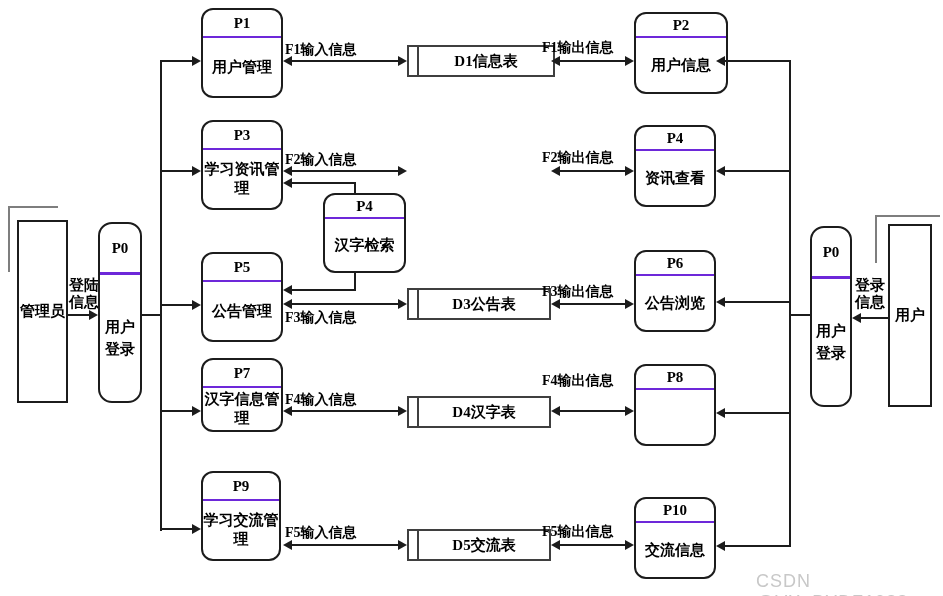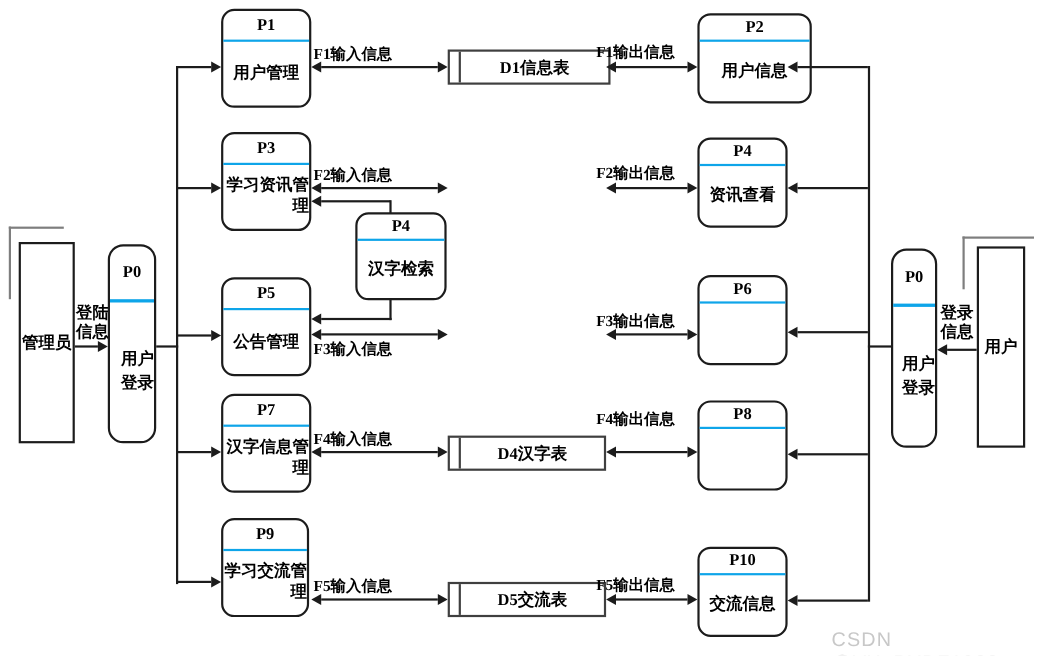--- a/index.html
+++ b/index.html
@@ -8,23 +8,23 @@
   .hl{position:absolute;height:2px;background:#1c1c1c}
   .vl{position:absolute;width:2px;background:#1c1c1c}
   .flow{position:absolute;height:2px;background:#1c1c1c}
   .flow.al::before{content:"";position:absolute;left:-9px;top:-4px;width:0;height:0;
     border-top:5px solid transparent;border-bottom:5px solid transparent;border-right:9px solid #1c1c1c}
   .flow.ar::after{content:"";position:absolute;right:-9px;top:-4px;width:0;height:0;
     border-top:5px solid transparent;border-bottom:5px solid transparent;border-left:9px solid #1c1c1c}
   .proc{position:absolute;background:#fff;border:2px solid #1c1c1c;border-radius:12px;
         display:flex;flex-direction:column;box-sizing:border-box}
   .proc .pt{display:flex;align-items:center;justify-content:center;font-weight:700;font-size:15px;
-        border-bottom:2px solid #0ea5e9}
+        border-bottom:2px solid #6d28d9}
   .proc .pb{flex:1;display:flex;align-items:center;justify-content:center;font-weight:700;
-        font-size:15px;line-height:19px;text-align:right;padding:0}
+        font-size:15px;line-height:19px;text-align:center;padding:0}
   .procL .pt{height:26px}
   .procR .pt{height:22px}
   .p0{border-radius:14px}
   .p0 .pt{height:48px;border-bottom-width:3px}
   .p0 .pb{line-height:22px}
   .store{position:absolute;background:#fff;border:2px solid #3f3f3f;box-sizing:border-box;
         display:flex;align-items:center;justify-content:center;font-weight:700;font-size:15px}
   .store .dline{position:absolute;left:8px;top:0;bottom:0;width:2px;background:#3f3f3f}
   .store span{padding-left:10px}
   .entity{position:absolute;background:#fff;border:2px solid #1c1c1c;box-sizing:border-box;
@@ -66,21 +66,21 @@
     <div class="pb">用户管理</div>
   </div>
   <div class="lbl" style="left:285px;top:41px;width:120px">F1输入信息</div>
   <div class="flow al ar" style="left:292px;top:60px;width:106px"></div>
   <div class="store" style="left:407px;top:45px;width:148px;height:32px">
     <i class="dline"></i>
     <span>D1信息表</span>
   </div>
   <div class="lbl" style="left:542px;top:39px;width:100px">F1输出信息</div>
   <div class="flow al ar" style="left:560px;top:60px;width:65px"></div>
-  <div class="proc procR" style="left:634px;top:12px;width:104px;height:82px">
+  <div class="proc procR" style="left:634px;top:12px;width:94px;height:82px">
     <div class="pt">P2</div>
     <div class="pb">用户信息</div>
   </div>
 
   <div class="proc procL" style="left:201px;top:120px;width:82px;height:90px">
     <div class="pt">P3</div>
     <div class="pb">学习资讯管理</div>
   </div>
   <div class="lbl" style="left:285px;top:151px;width:120px">F2输入信息</div>
   <div class="flow al ar" style="left:292px;top:170px;width:106px"></div>
@@ -99,27 +99,32 @@
   </div>
   <div class="vl" style="left:354px;top:271px;height:20px"></div>
   <div class="flow al" style="left:292px;top:289px;width:64px"></div>
 
   <div class="proc procL" style="left:201px;top:252px;width:82px;height:90px">
     <div class="pt">P5</div>
     <div class="pb">公告管理</div>
   </div>
   <div class="flow al ar" style="left:292px;top:303px;width:106px"></div>
   <div class="lbl" style="left:285px;top:309px;width:120px">F3输入信息</div>
+  <div class="store" style="left:407px;top:288px;width:144px;height:32px">
+    <i class="dline"></i>
+    <span>D3公告表</span>
+  </div>
   <div class="lbl" style="left:542px;top:283px;width:100px">F3输出信息</div>
   <div class="flow al ar" style="left:560px;top:303px;width:65px"></div>
   <div class="proc procR" style="left:634px;top:250px;width:82px;height:82px">
     <div class="pt">P6</div>
+    <div class="pb">公告浏览</div>
   </div>
 
-  <div class="proc procL" style="left:201px;top:358px;width:82px;height:90px">
+  <div class="proc procL" style="left:201px;top:358px;width:82px;height:74px">
     <div class="pt">P7</div>
     <div class="pb">汉字信息管理</div>
   </div>
   <div class="lbl" style="left:285px;top:391px;width:120px">F4输入信息</div>
   <div class="flow al ar" style="left:292px;top:410px;width:106px"></div>
   <div class="store" style="left:407px;top:396px;width:144px;height:32px">
     <i class="dline"></i>
     <span>D4汉字表</span>
   </div>
   <div class="lbl" style="left:542px;top:372px;width:100px">F4输出信息</div>

